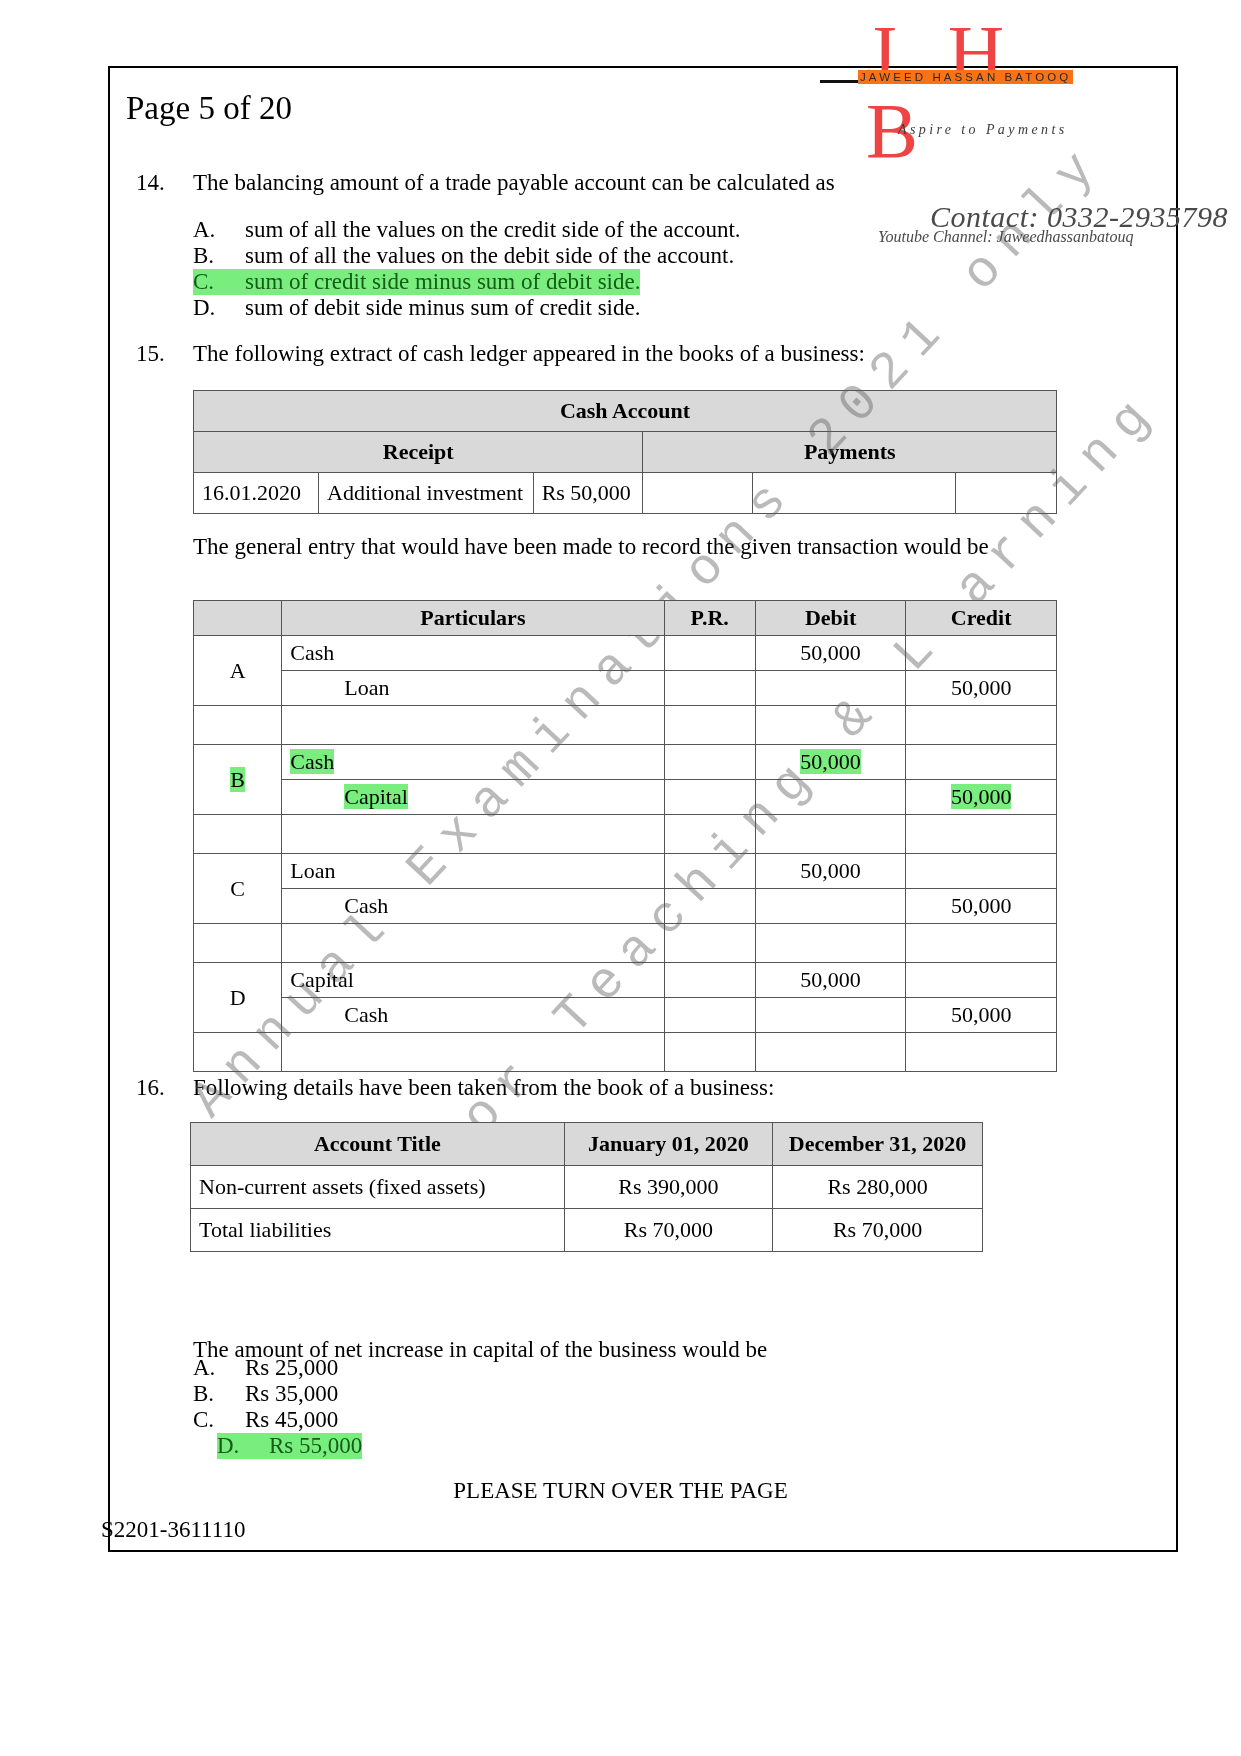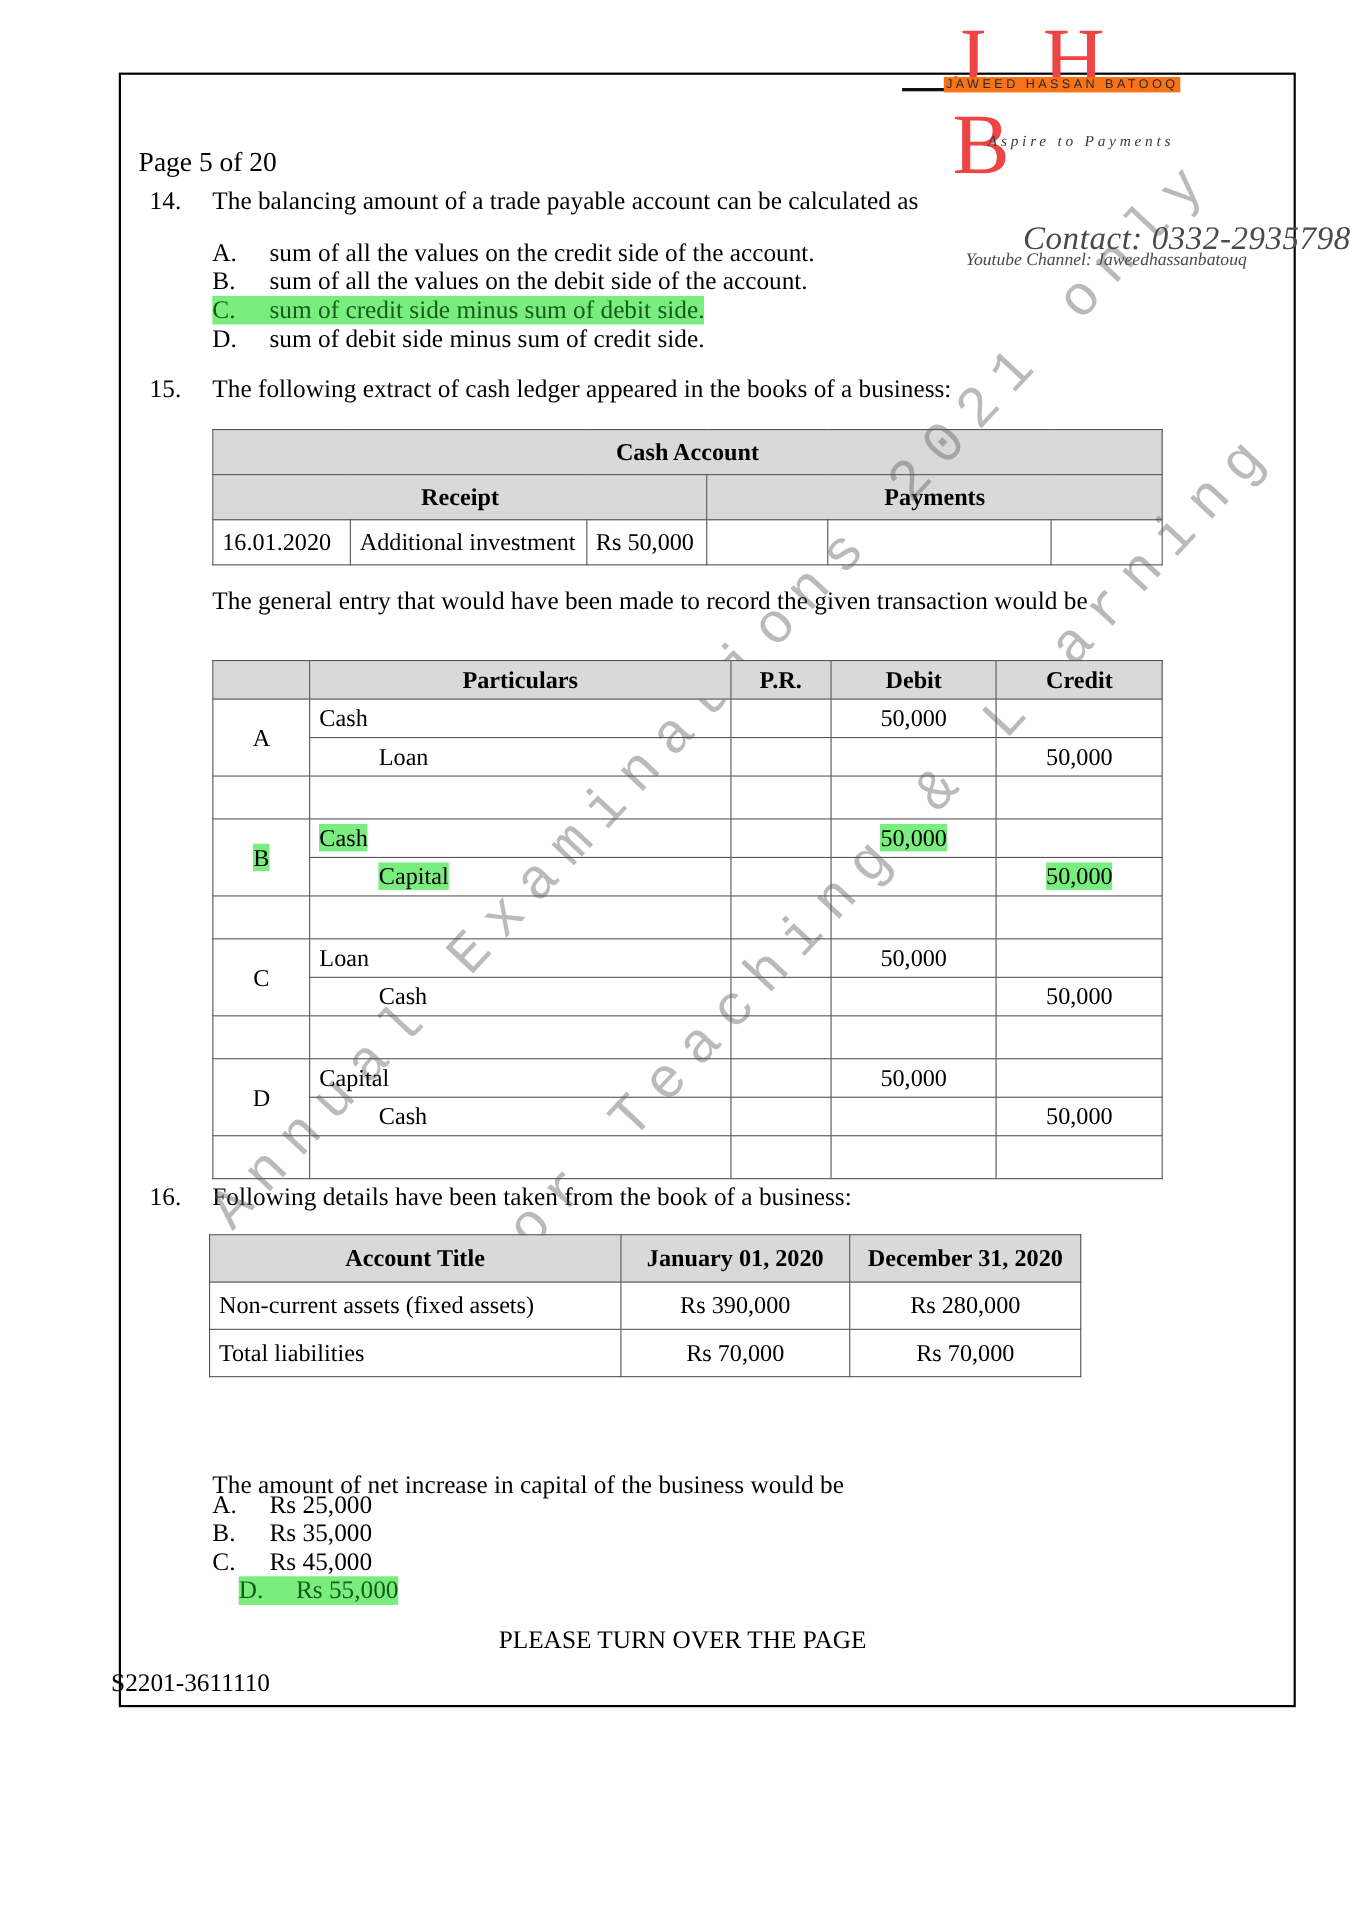--- a/index.html
+++ b/index.html
@@ -114,22 +114,21 @@
     z-index: 3;
   }
   .wm1 { left: 180px; top: 1090px; transform: rotate(-47deg); }
   .wm2 { left: 420px; top: 1140px; transform: rotate(-47deg); }
 
   
   .page-num {
     position: absolute;
     left: 126px;
     top: 90px;
-    font-size: 25px;
-    margin-top: 44px;
+    font-size: 33px;
   }
 
   
   .q-num {
     position: absolute;
     font-size: 23px;
   }
   .q-text {
     position: absolute;
     font-size: 23px;

